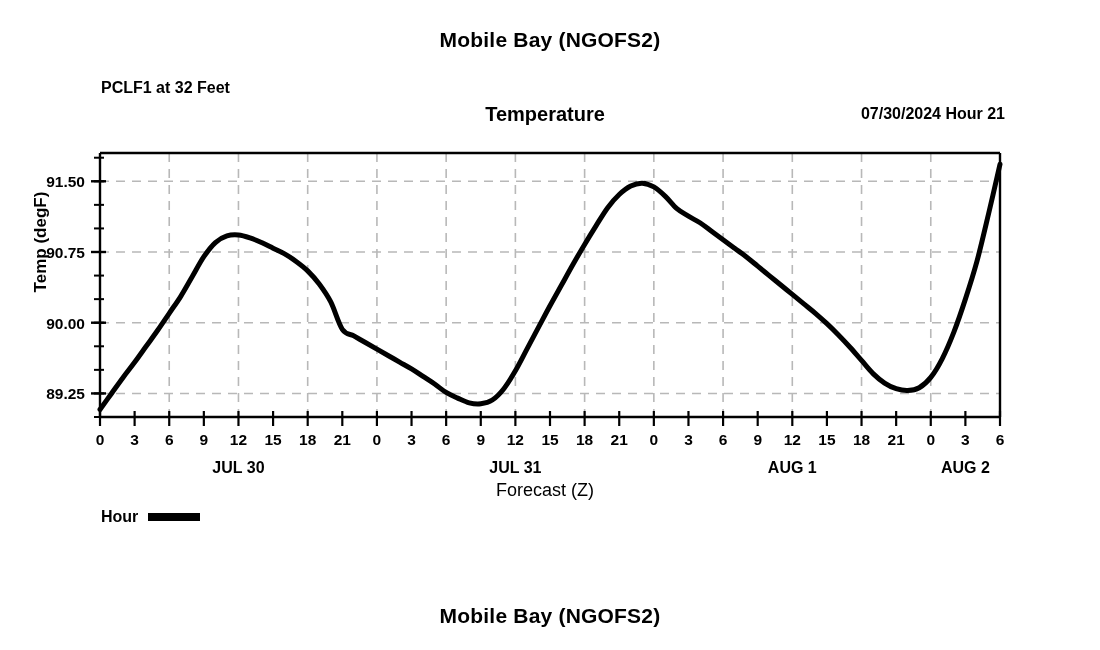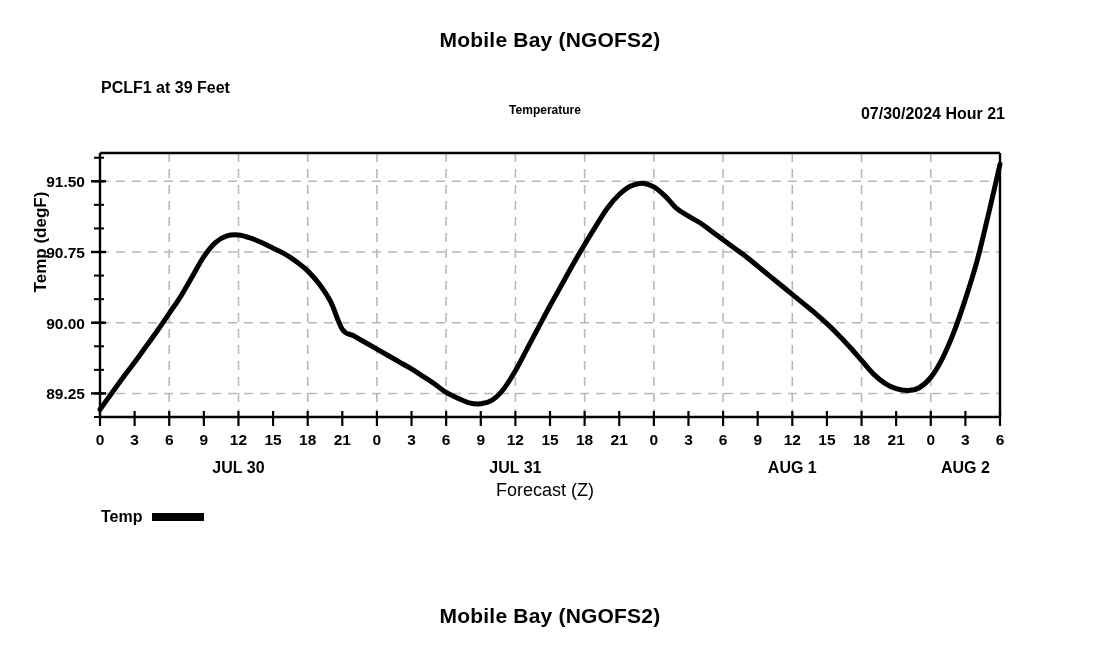--- a/index.html
+++ b/index.html
@@ -46,21 +46,21 @@
     font-size: 16px;
     font-weight: bold;
     line-height: 25px;
   }
   .meta-center {
     position: absolute;
     left: 0;
     top: 103px;
     width: 1090px;
     text-align: center;
-    font-size: 12px;
+    font-size: 20px;
     font-weight: bold;
   }
   .meta-right {
     position: absolute;
     right: 95px;
     top: 105px;
     font-size: 16px;
     font-weight: bold;
     text-align: right;
   }
@@ -127,21 +127,21 @@
   }
 </style>
 </head>
 <body>
 
 <div class="page">
 
   <div class="title-top">Mobile Bay (NGOFS2)</div>
 
   <div class="meta-left">
-    <div>PCLF1 at 39 Feet</div>
+    <div>PCLF1 at 32 Feet</div>
   </div>
 
   <div class="meta-center">Temperature</div>
 
   <div class="meta-right">07/30/2024 Hour 21</div>
 
   <div class="plot-wrap">
     <svg width="1100" height="650" id="plot-svg">
         <line x1="100" x2="1000" y1="393.4285714285714" y2="393.4285714285714" stroke="#b8b8b8" stroke-width="1.6" stroke-dasharray="9 7"></line>
         <line x1="100" x2="1000" y1="322.7142857142856" y2="322.7142857142856" stroke="#b8b8b8" stroke-width="1.6" stroke-dasharray="9 7"></line>
@@ -269,19 +269,19 @@
         <text x="792.3076923076924" y="473" text-anchor="middle" fill="#000" class="daylabel">AUG 1</text>
         <text x="965.3846153846154" y="473" text-anchor="middle" fill="#000" class="daylabel">AUG 2</text>
         <path d="M100.00,409.46 C101.92,406.79 107.69,398.77 111.54,393.43 C115.38,388.09 119.23,382.59 123.08,377.40 C126.92,372.21 130.77,367.50 134.62,362.31 C138.46,357.13 142.31,351.63 146.15,346.29 C150.00,340.94 153.85,335.76 157.69,330.26 C161.54,324.76 165.38,318.94 169.23,313.29 C173.08,307.63 176.92,302.44 180.77,296.31 C184.62,290.19 188.46,283.11 192.31,276.51 C196.15,269.91 200.00,262.37 203.85,256.71 C207.69,251.06 211.54,246.03 215.38,242.57 C219.23,239.11 223.08,237.23 226.92,235.97 C230.77,234.71 234.62,234.71 238.46,235.03 C242.31,235.34 246.15,236.60 250.00,237.86 C253.85,239.11 257.69,240.84 261.54,242.57 C265.38,244.30 269.23,246.34 273.08,248.23 C276.92,250.11 280.77,251.69 284.62,253.89 C288.46,256.09 292.31,258.60 296.15,261.43 C300.00,264.26 303.85,267.09 307.69,270.86 C311.54,274.63 315.38,278.87 319.23,284.06 C323.08,289.24 326.92,294.43 330.77,301.97 C334.62,309.51 338.46,323.66 342.31,329.31 C346.15,334.97 350.00,333.71 353.85,335.91 C357.69,338.11 361.54,340.31 365.38,342.51 C369.23,344.71 373.08,346.91 376.92,349.11 C380.77,351.31 384.62,353.51 388.46,355.71 C392.31,357.91 396.15,360.11 400.00,362.31 C403.85,364.51 407.69,366.56 411.54,368.91 C415.38,371.27 419.23,373.94 423.08,376.46 C426.92,378.97 430.77,381.33 434.62,384.00 C438.46,386.67 442.31,390.13 446.15,392.49 C450.00,394.84 453.85,396.41 457.69,398.14 C461.54,399.87 465.38,401.91 469.23,402.86 C473.08,403.80 476.92,404.27 480.77,403.80 C484.62,403.33 488.46,402.54 492.31,400.03 C496.15,397.51 500.00,393.59 503.85,388.71 C507.69,383.84 511.54,377.40 515.38,370.80 C519.23,364.20 523.08,356.34 526.92,349.11 C530.77,341.89 534.62,334.66 538.46,327.43 C542.31,320.20 546.15,312.81 550.00,305.74 C553.85,298.67 557.69,291.91 561.54,285.00 C565.38,278.09 569.23,271.01 573.08,264.26 C576.92,257.50 580.77,250.90 584.62,244.46 C588.46,238.01 592.31,231.73 596.15,225.60 C600.00,219.47 603.85,212.87 607.69,207.69 C611.54,202.50 615.38,198.10 619.23,194.49 C623.08,190.87 626.92,187.89 630.77,186.00 C634.62,184.11 638.46,183.01 642.31,183.17 C646.15,183.33 650.00,184.74 653.85,186.94 C657.69,189.14 661.54,192.76 665.38,196.37 C669.23,199.99 673.08,205.33 676.92,208.63 C680.77,211.93 684.62,213.81 688.46,216.17 C692.31,218.53 696.15,220.26 700.00,222.77 C703.85,225.29 707.69,228.43 711.54,231.26 C715.38,234.09 719.23,236.91 723.08,239.74 C726.92,242.57 730.77,245.40 734.62,248.23 C738.46,251.06 742.31,253.73 746.15,256.71 C750.00,259.70 753.85,263.00 757.69,266.14 C761.54,269.29 765.38,272.43 769.23,275.57 C773.08,278.71 776.92,281.86 780.77,285.00 C784.62,288.14 788.46,291.29 792.31,294.43 C796.15,297.57 800.00,300.71 803.85,303.86 C807.69,307.00 811.54,309.99 815.38,313.29 C819.23,316.59 823.08,320.04 826.92,323.66 C830.77,327.27 834.62,331.04 838.46,334.97 C842.31,338.90 846.15,342.99 850.00,347.23 C853.85,351.47 857.69,356.03 861.54,360.43 C865.38,364.83 869.23,369.86 873.08,373.63 C876.92,377.40 880.77,380.54 884.62,383.06 C888.46,385.57 892.31,387.46 896.15,388.71 C900.00,389.97 903.85,390.76 907.69,390.60 C911.54,390.44 915.38,389.97 919.23,387.77 C923.08,385.57 926.92,382.27 930.77,377.40 C934.62,372.53 938.46,366.09 942.31,358.54 C946.15,351.00 950.00,342.04 953.85,332.14 C957.69,322.24 961.54,310.93 965.38,299.14 C969.23,287.36 973.08,275.57 976.92,261.43 C980.77,247.29 984.62,230.47 988.46,214.29 C992.31,198.10 998.08,172.64 1000.00,164.31" fill="none" stroke="#000000" stroke-width="5" stroke-linecap="round" stroke-linejoin="round"></path>
       </svg>
   </div>
 
   <div class="ylabel">Temp (degF)</div>
   <div class="xlabel">Forecast (Z)</div>
 
   <div class="legend">
-    <span class="legend-label">Temp</span>
+    <span class="legend-label">Hour</span>
     <span class="legend-swatch"></span>
   </div>
 
   <div class="title-bottom">Mobile Bay (NGOFS2)</div>
 
 </div>
 
 </body></html>

